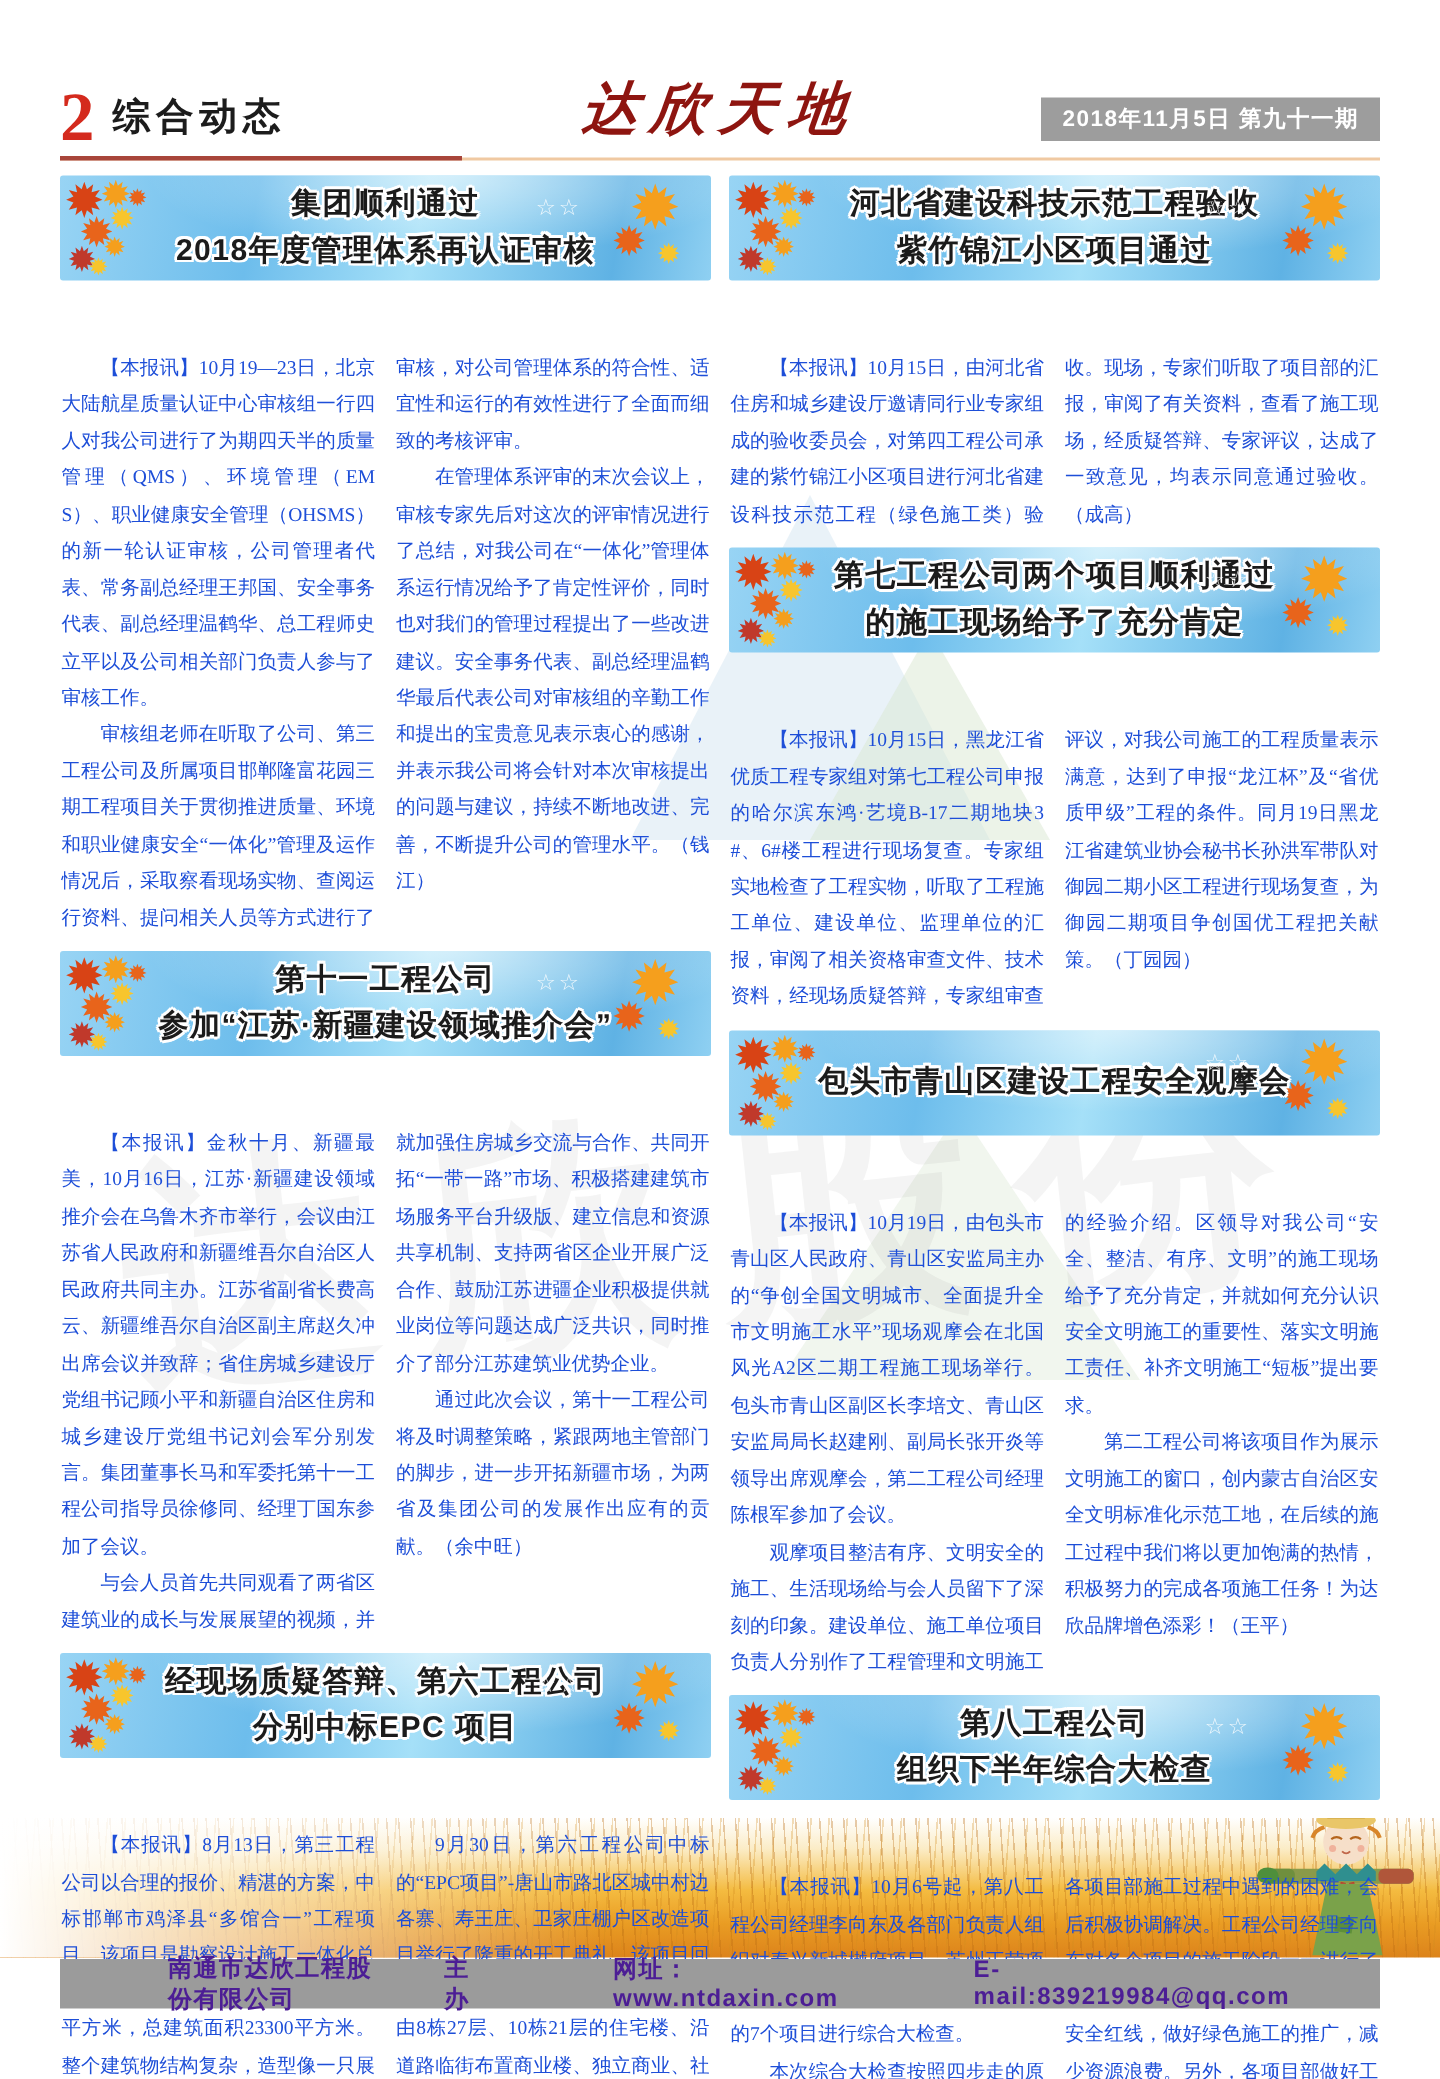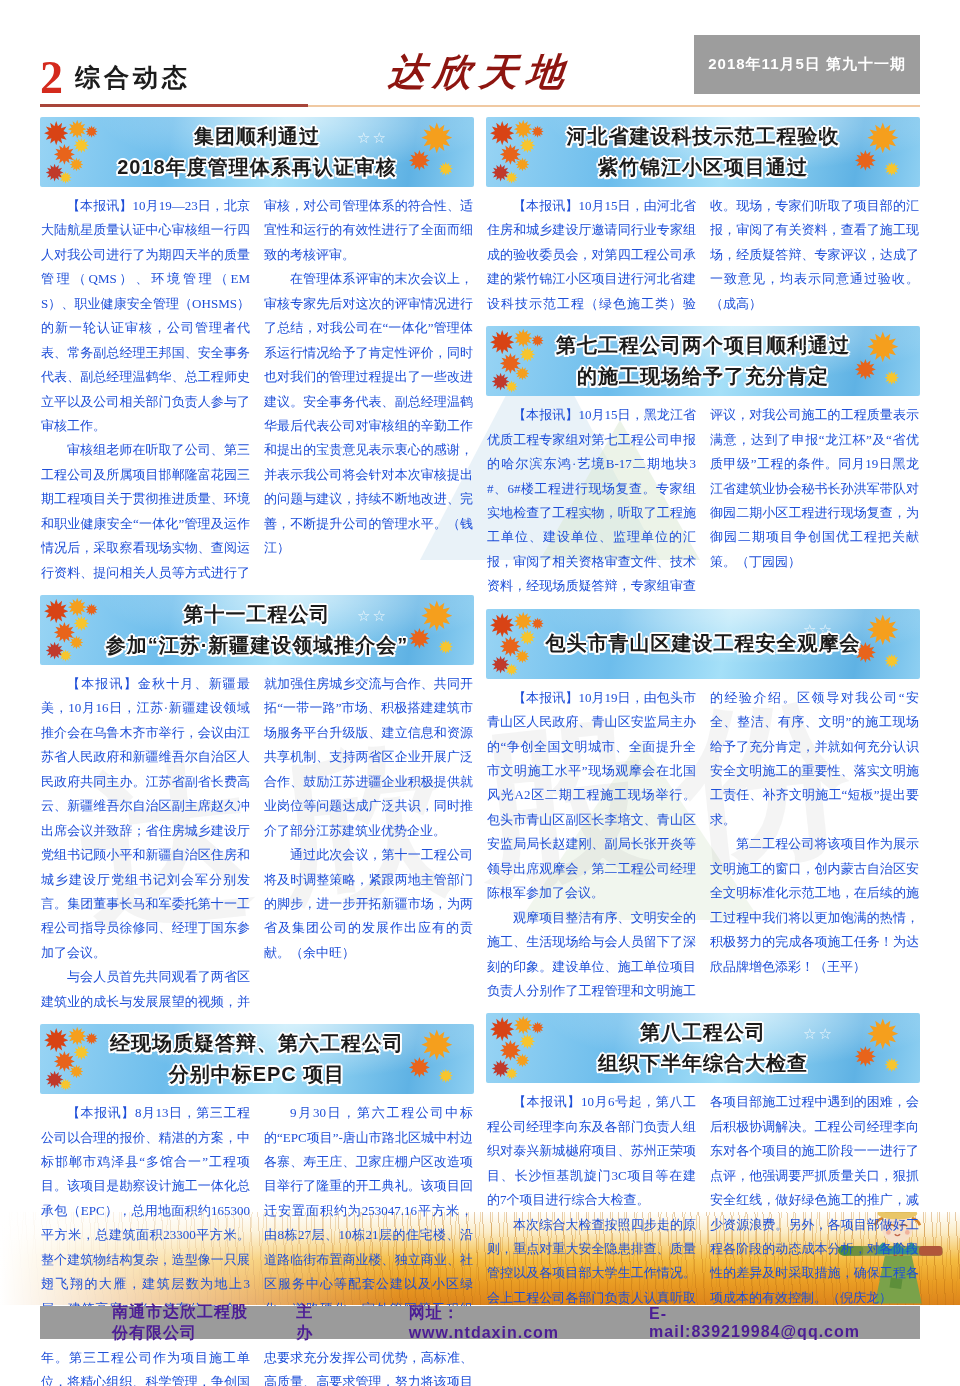--- a/index.html
+++ b/index.html
@@ -27,21 +27,21 @@
   }
   .section-title { font-size:25px; font-weight:bold; letter-spacing:4px; padding-bottom:4px; }
   .masthead {
     position:absolute; left:0; right:0; text-align:center; bottom:0px;
     font-size:38px; font-weight:bold; font-style:italic; color:#8e1510;
     letter-spacing:8px; transform:skewX(-6deg);
     font-family:"Liberation Serif", serif;
   }
   .issue-badge {
     margin-left:auto; background:#9d9d9d; color:#fff; font-family:"Liberation Sans", sans-serif;
-    font-size:15px; font-weight:bold; padding:20px 14px; margin-bottom:4px; letter-spacing:1px;
+    font-size:15px; font-weight:bold; padding:5px 14px; margin-bottom:4px; letter-spacing:1px;
   }
   .header-rule { position:relative; z-index:2; margin:6px 40px 0 40px; height:4px; }
   .header-rule .full { position:absolute; left:0; right:0; top:1px; height:2px; background:#f0c9a2; }
   .header-rule .seg  { position:absolute; left:0; width:268px; top:0; height:3px; background:#a8453a; }
   
   .main { position:relative; z-index:2; display:flex; gap:12px; padding:0 40px; margin-top:9px; }
   .col { flex:1; display:flex; flex-direction:column; gap:10px; min-width:0; }
   
   .banner {
     position:relative; height:70px; overflow:hidden; border-radius:2px; flex:none;
@@ -59,21 +59,21 @@
   .banner-text div {
     font-size:20px; font-weight:bold; color:#1b1b1b; line-height:1.55; letter-spacing:1px;
     text-shadow:-1.5px -1.5px 0 #fff, 1.5px -1.5px 0 #fff, -1.5px 1.5px 0 #fff, 1.5px 1.5px 0 #fff,
                  0 -1.8px 0 #fff, 0 1.8px 0 #fff, -1.8px 0 0 #fff, 1.8px 0 0 #fff;
   }
   .stars {
     position:absolute; z-index:2; right:86px; top:12px; color:rgba(255,255,255,0.85);
     font-size:15px; letter-spacing:2px; font-family:"DejaVu Sans", sans-serif;
   }
   
-  .article { display:flex; flex-direction:column; }
+  .article { display:flex; flex-direction:column;gap:39px; }
   .body {
     columns:2; column-gap:14px; text-align:justify; word-break:break-all;
     font-size:13px; line-height:1.88; padding:7px 1px 0 1px; color:#1d4ed8;
   }
   .body p { text-indent:2em; }
   
   .wheat {
     position:absolute; left:0; right:0; top:1212px; height:93px; z-index:1; overflow:hidden;
     background:linear-gradient(180deg, rgba(250,242,218,0) 0%, rgba(248,221,152,0.55) 22%,
                #f4bb40 52%, #e99c23 76%, #dc831b 100%);

